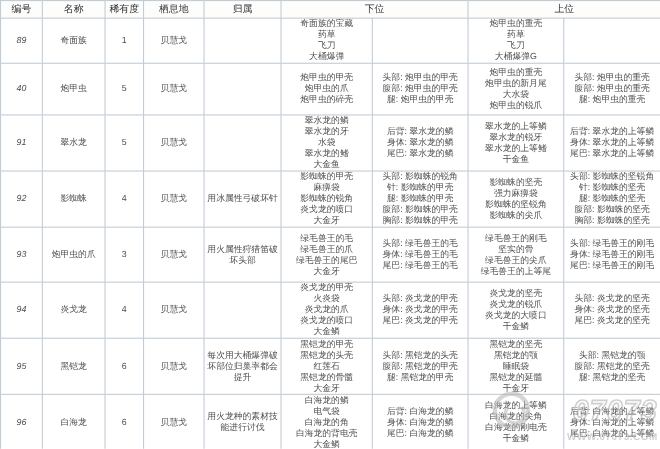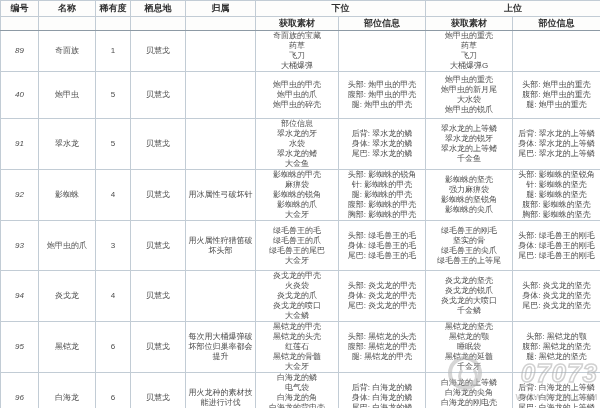--- a/index.html
+++ b/index.html
@@ -17,21 +17,21 @@
     border:1px solid #c2ccd5;
     padding:0 1px;
     text-align:center;vertical-align:middle;
     color:#4d4d4d;
     font-size:8px;line-height:1.25;
     white-space:pre-line;
     overflow:hidden;
     word-break:break-all;
   }
   .monster-table thead th{
-    color:#2f2f2f;font-weight:bold;font-size:9px;
+    color:#2f2f2f;font-weight:normal;font-size:9px;
     background:#fdfdfc;
   }
   .monster-table thead tr.sub-head th{border-bottom:1px solid #8d9aa5;}
   .rank-span{font-weight:bold;}
   .id-cell{color:#555;font-style:italic;}
   .note-cell{padding:0 3px;font-family:Liberation Serif, serif;}
   
   .watermark{
     position:absolute;right:2px;bottom:6px;width:150px;
     text-align:right;opacity:.55;pointer-events:none;
@@ -75,31 +75,20 @@
   <thead>
     <tr style="height:16px">
       <th>编号</th>
       <th>名称</th>
       <th>稀有度</th>
       <th>栖息地</th>
       <th>归属</th>
       <th colspan="2" class="rank-span">下位</th>
       <th colspan="2" class="rank-span">上位</th>
     </tr>
-    <tr style="height:14px" class="sub-head">
-      <th></th>
-      <th></th>
-      <th></th>
-      <th></th>
-      <th></th>
-      <th>获取素材</th>
-      <th>部位信息</th>
-      <th>获取素材</th>
-      <th>部位信息</th>
-    </tr>
   </thead>
   <tbody id="table-body">
       <tr style="height: 35px;">
     <td class="id-cell">89</td>
     <td>奇面族</td>
     <td>1</td>
     <td>贝慧戈</td>
     <td class="note-cell"></td>
     <td>奇面族的宝藏
 药草
@@ -131,21 +120,21 @@
     <td>头部: 炮甲虫的重壳
 腹部: 炮甲虫的重壳
 腿: 炮甲虫的重壳</td>
   </tr>
       <tr style="height: 49px;">
     <td class="id-cell">91</td>
     <td>翠水龙</td>
     <td>5</td>
     <td>贝慧戈</td>
     <td class="note-cell"></td>
-    <td>部位信息
+    <td>翠水龙的鳞
 翠水龙的牙
 水袋
 翠水龙的鳍
 大金鱼</td>
     <td>后背: 翠水龙的鳞
 身体: 翠水龙的鳞
 尾巴: 翠水龙的鳞</td>
     <td>翠水龙的上等鳞
 翠水龙的锐牙
 翠水龙的上等鳍
@@ -156,21 +145,21 @@
   </tr>
       <tr style="height: 51px;">
     <td class="id-cell">92</td>
     <td>影蜘蛛</td>
     <td>4</td>
     <td>贝慧戈</td>
     <td class="note-cell">用冰属性弓破坏针</td>
     <td>影蜘蛛的甲壳
 麻痹袋
 影蜘蛛的锐角
-影蜘蛛的爪
+炎戈龙的喷口
 大金牙</td>
     <td>头部: 影蜘蛛的锐角
 针: 影蜘蛛的甲壳
 腿: 影蜘蛛的甲壳
 腹部: 影蜘蛛的甲壳
 胸部: 影蜘蛛的甲壳</td>
     <td>影蜘蛛的坚壳
 强力麻痹袋
 影蜘蛛的坚锐角
 影蜘蛛的尖爪</td>

